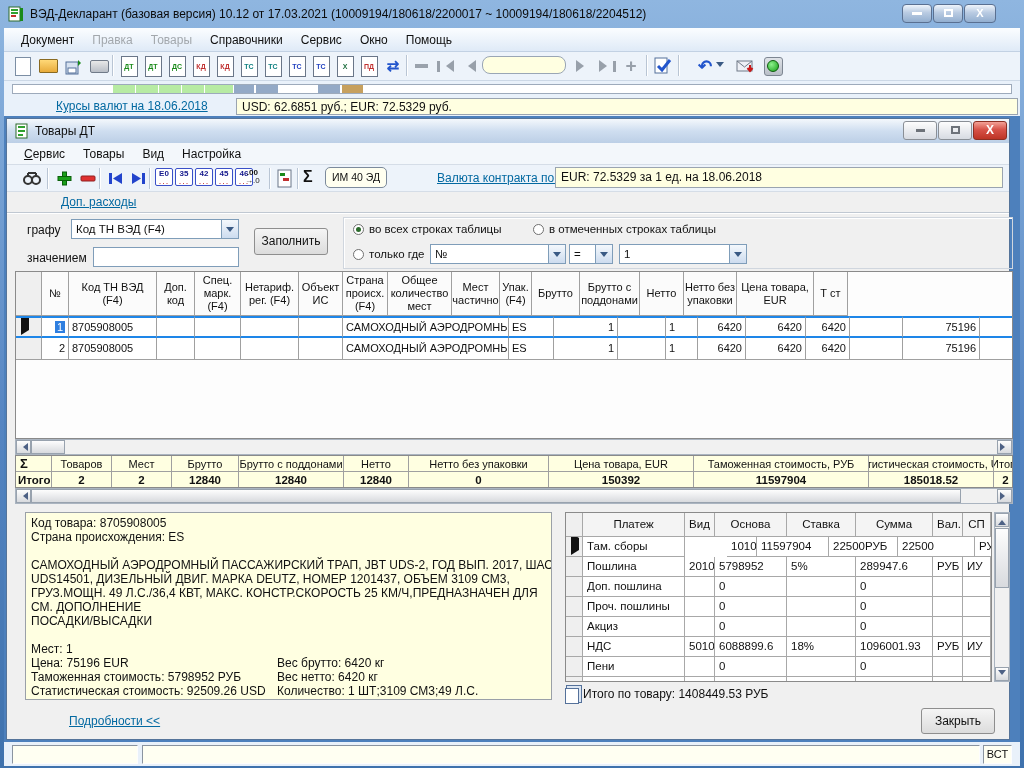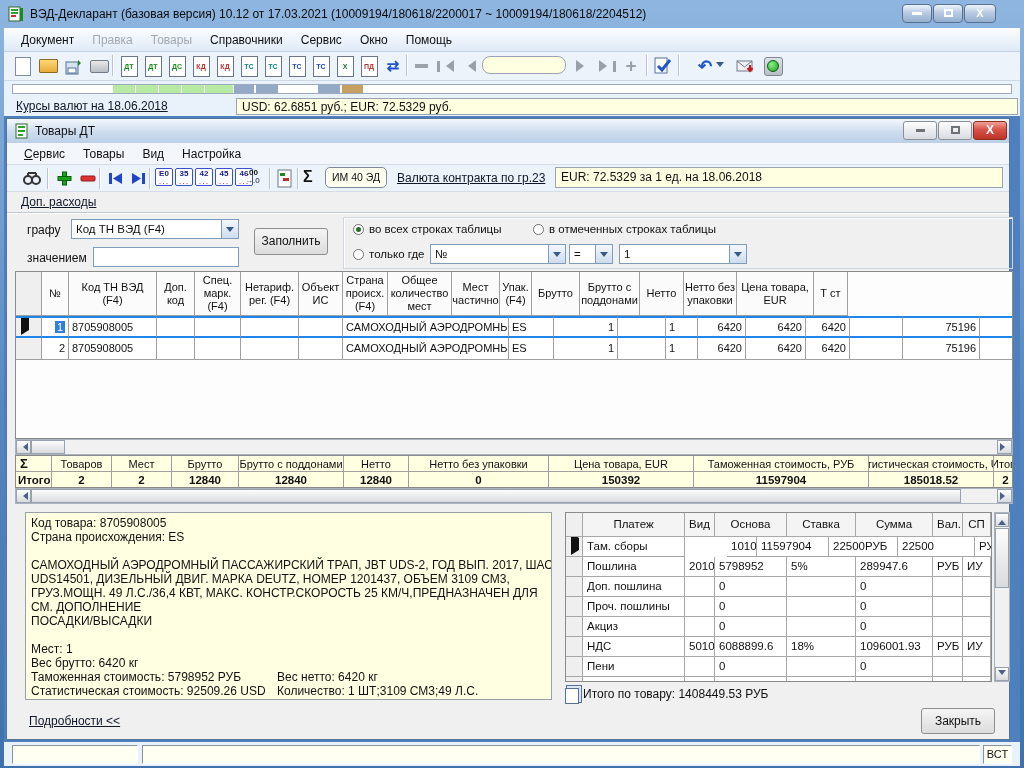--- a/index.html
+++ b/index.html
@@ -32,21 +32,21 @@
   #nav-input{top:4px;width:84px;height:18px;background:#ffffe1;border:1px solid #9aa6b5;border-radius:8px;box-sizing:border-box;}
   .i-light{width:17px;height:17px;background:linear-gradient(#dfe3e8,#b9bfc8);border:1px solid #7d8692;border-radius:3px;display:flex;align-items:center;justify-content:center;}
   .i-light i{width:10px;height:10px;border-radius:50%;background:radial-gradient(circle at 35% 35%,#8cf08c,#17a017);border:1px solid #0c5c0c;}
 
   
   #sheet-strip{left:8px;top:56px;width:1000px;height:10px;background:#fff;border:1px solid #9daabb;box-sizing:border-box;}
   .seg{position:absolute;top:0;height:8px;}
 
   
   #currency-row{left:0;top:70px;width:1016px;height:18px;}
-  .link{color:#0f172a;text-decoration:underline;white-space:nowrap;}
+  .link{color:#0369a1;text-decoration:underline;white-space:nowrap;margin-left:40px;}
   .yfield{background:#ffffe1;border:1px solid #9aa4b0;box-sizing:border-box;padding:1px 5px;white-space:nowrap;overflow:hidden;}
 
   
   #mdi{left:0;top:88px;width:1016px;height:626px;background:#4d80bc;}
 
   
   #inner{left:2px;top:2px;width:1004px;height:622px;background:#f0f0f0;border:1px solid #55749a;box-sizing:border-box;}
   #inner-titlebar{left:0;top:0;width:1002px;height:24px;background:linear-gradient(180deg,#f4f8fc,#cfdef0 50%,#bccfe6);border-bottom:1px solid #a8bcd4;}
   #inner-title{left:28px;top:0;line-height:24px;font-size:12px;}
   .inwin-btn{top:2px;width:34px;height:19px;border:1px solid #8a8f96;border-radius:3px;background:linear-gradient(180deg,#fdfdfd,#d7dbe2);text-align:center;line-height:17px;box-sizing:border-box;}
@@ -551,20 +551,21 @@
             <div class="dline">
               <span class="dl-l">ПОСАДКИ/ВЫСАДКИ</span>
             </div>
             <div class="dline">
               <span class="dl-l">&nbsp;</span>
             </div>
             <div class="dline">
               <span class="dl-l">Мест: 1</span>
             </div>
             <div class="dline">
+              <span class="dl-l">Цена: 75196 EUR</span>
               <span>Вес брутто: 6420 кг</span>
             </div>
             <div class="dline">
               <span class="dl-l">Таможенная стоимость: 5798952 РУБ</span>
               <span>Вес нетто: 6420 кг</span>
             </div>
             <div class="dline">
               <span class="dl-l">Статистическая стоимость: 92509.26 USD</span>
               <span>Количество: 1 ШТ;3109 СМ3;49 Л.С.</span>
             </div>

